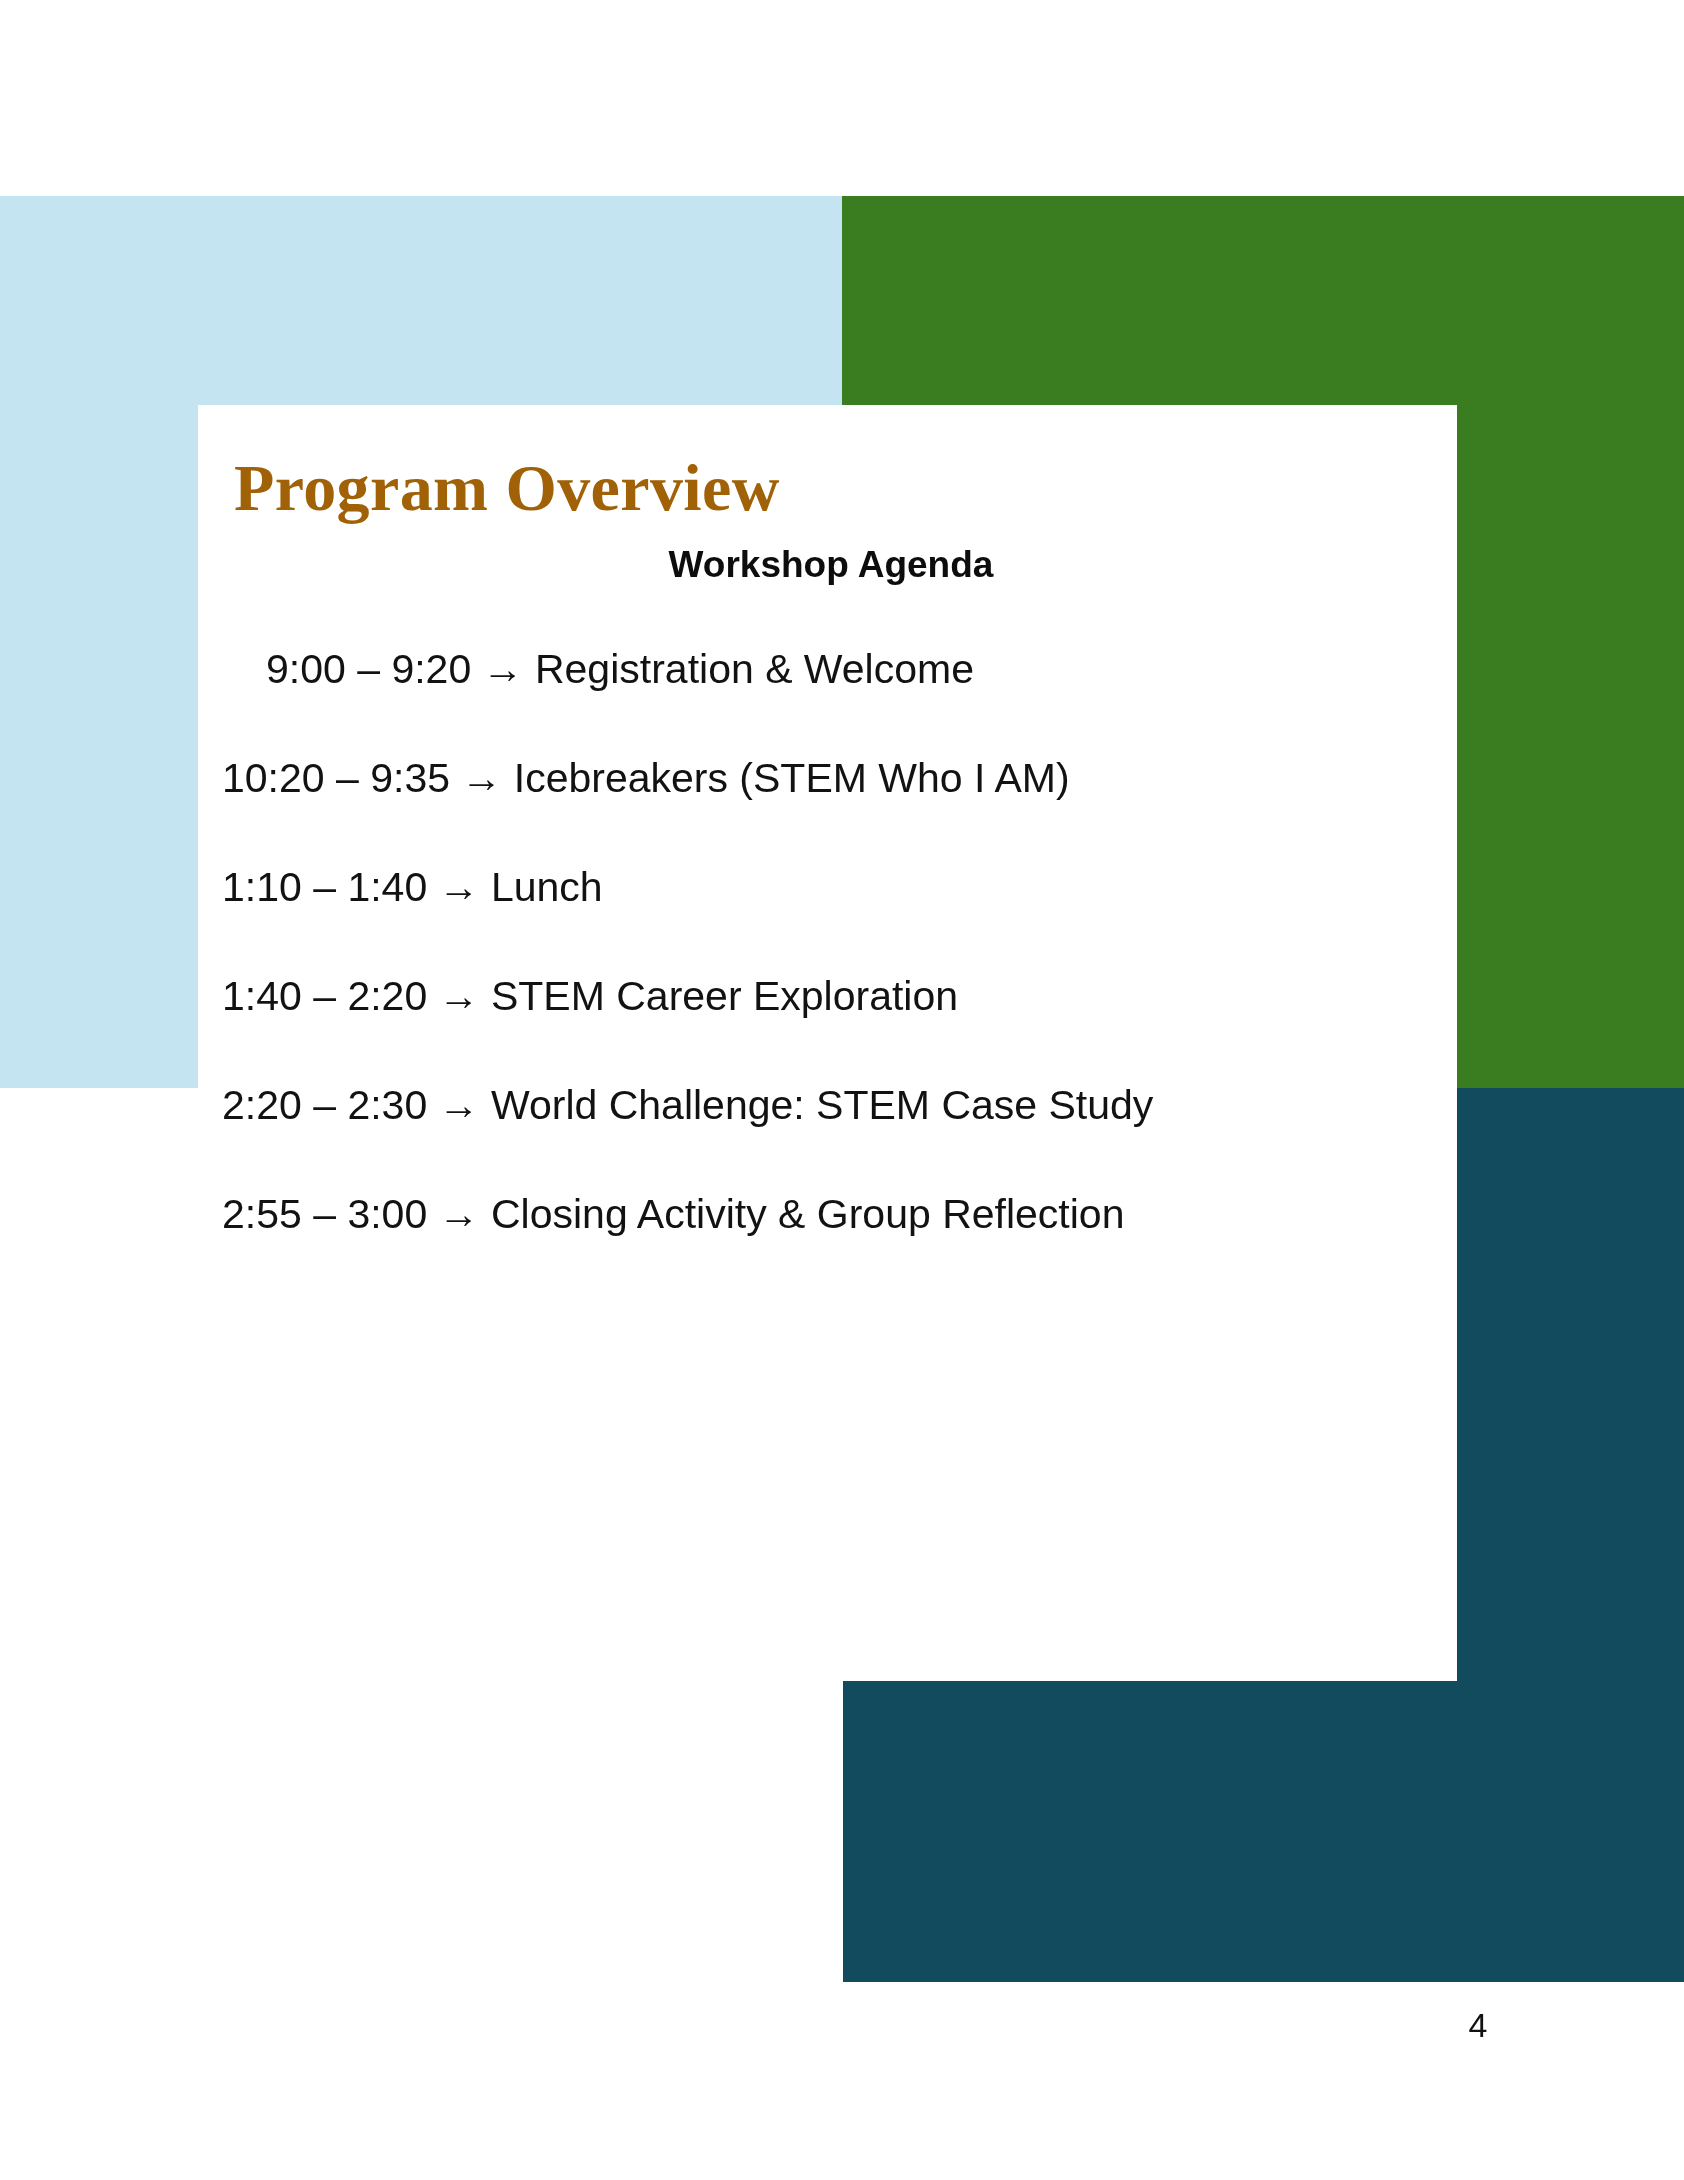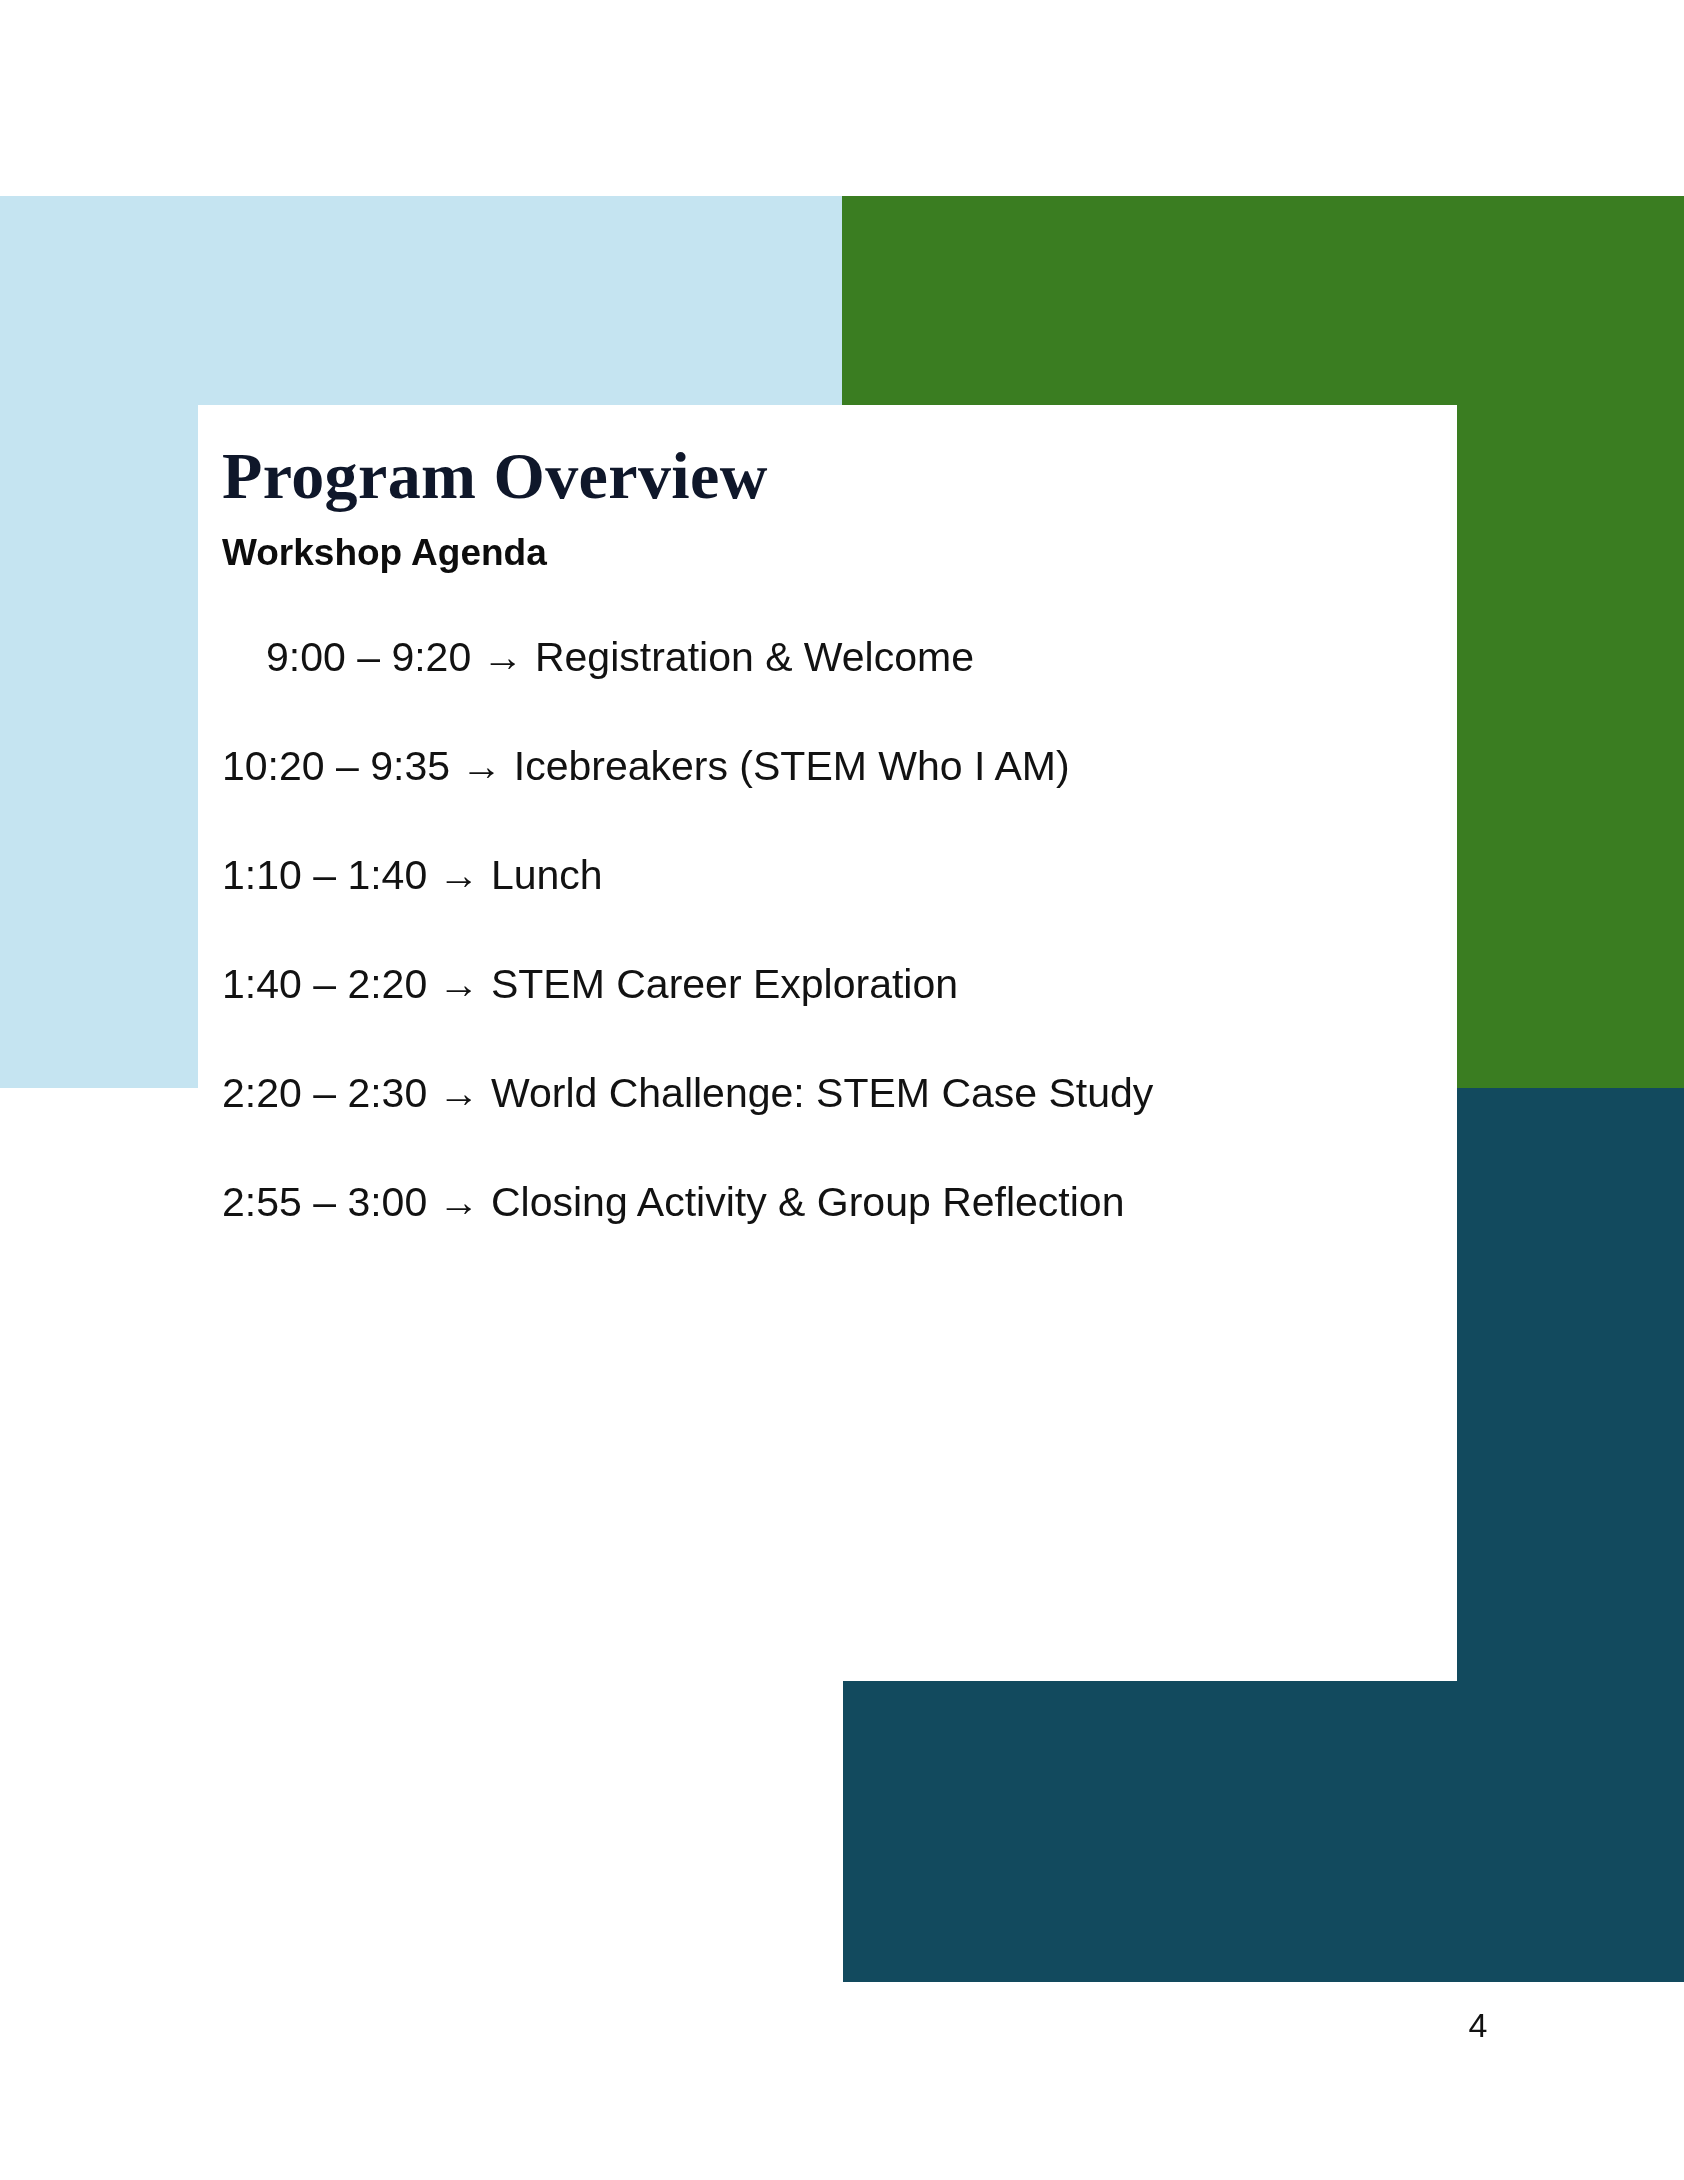--- a/index.html
+++ b/index.html
@@ -26,29 +26,30 @@
     background: #ffffff;
     box-sizing: border-box;
     padding: 38px 17px 0 24px;
   }
   .title {
     font-family: "Liberation Serif", "DejaVu Serif", serif;
     font-weight: 700;
     font-size: 66px;
     line-height: 66px;
     letter-spacing: 0.4px;
-    margin: 0;
-    color: #0f172a;
+    margin: 12px;
+    color: #a16207;
   }
   .subtitle {
     font-size: 37px;
     line-height: 48px;
     font-weight: 700;
     margin: 20.4px 0 0 0;
     color: #0d0d0d;
+    text-align: center;
   }
   .agenda { margin: 0; }
   .agenda-item {
     font-size: 41px;
     line-height: 54px;
     margin: 55px 0 0 0;
     white-space: pre-line;
   }
   .agenda-item:first-child { margin-top: 53px; margin-left: 44px; }
   .page-number {

